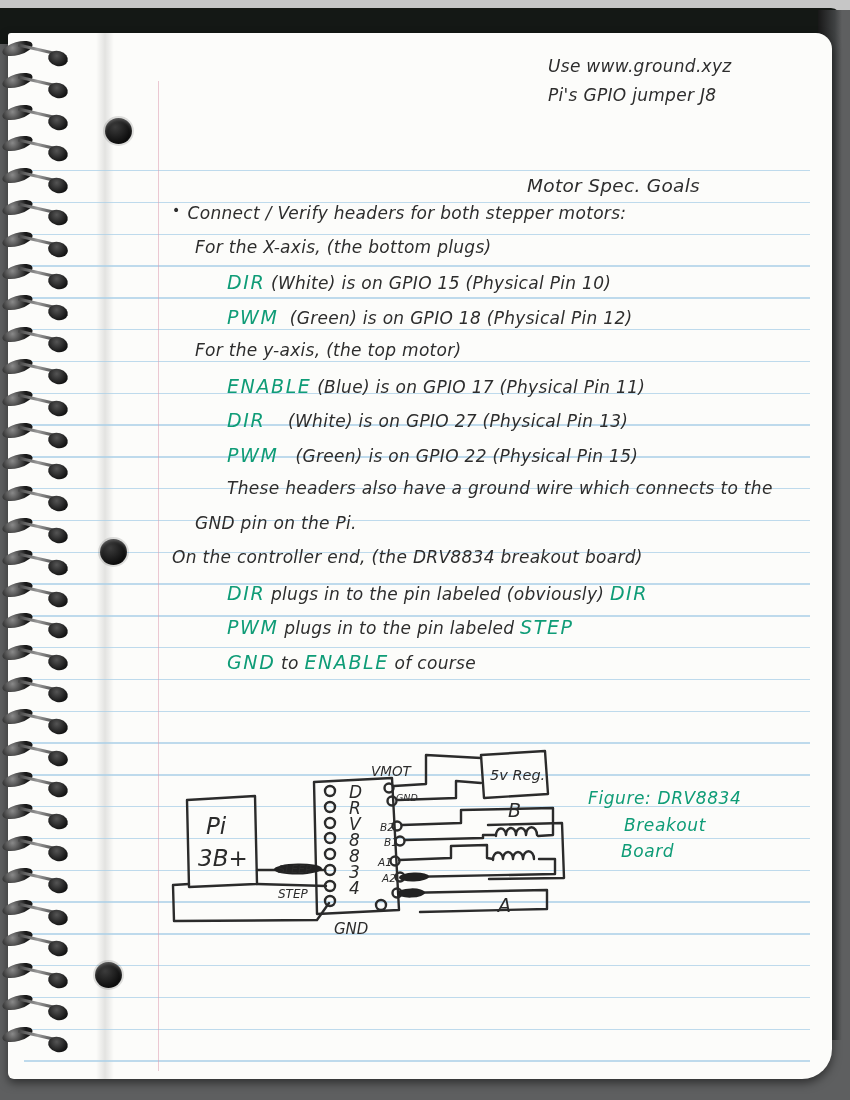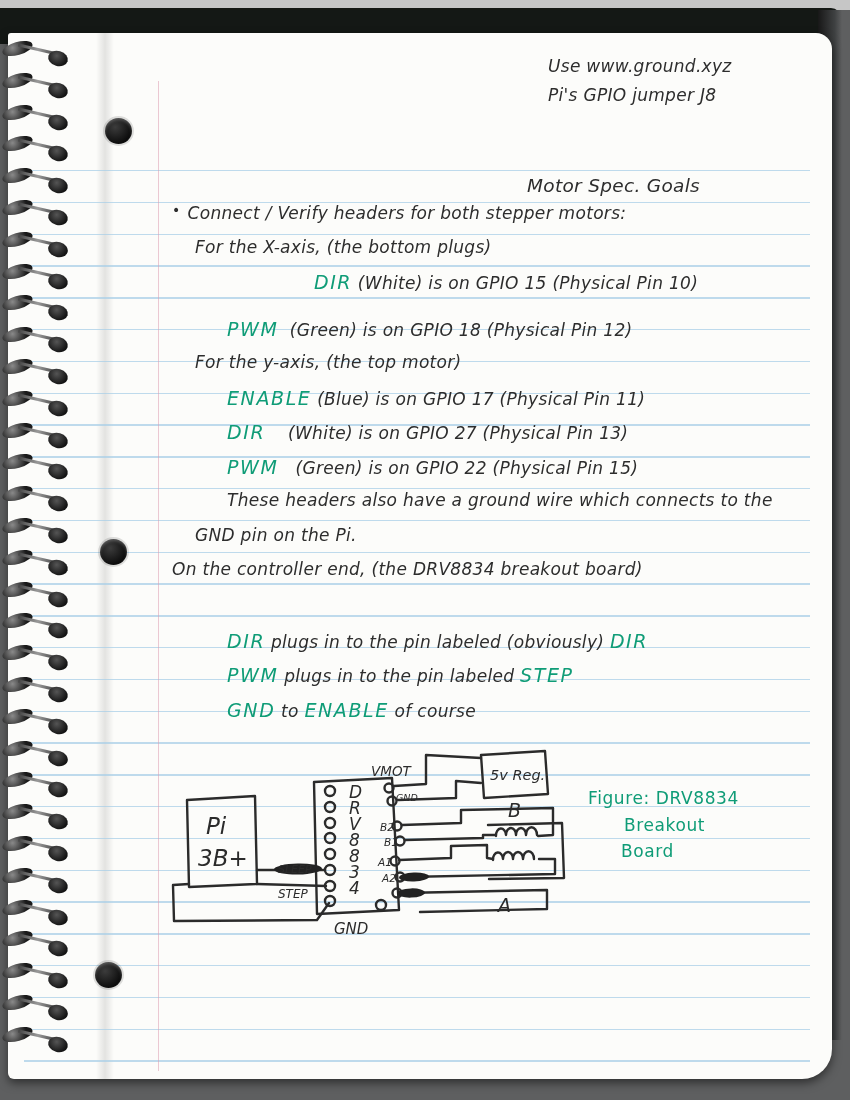--- a/index.html
+++ b/index.html
@@ -37,21 +37,21 @@
 
   
   .hw{font-style:italic;color:var(--ink);letter-spacing:.3px;}
   .corner-note{left:540px;top:19px;width:260px;font-size:17px;line-height:29px;}
   .page-title{left:519px;top:142px;font-size:18.5px;}
   .notes{left:157px;top:169px;width:620px;}
   .note-line{height:34.5px;font-size:17px;white-space:pre-wrap;}
   .note-line .bullet{margin-right:7px;font-size:14px;vertical-align:4px;}
   .kw{color:var(--green);font-size:19px;letter-spacing:1.6px;font-style:italic;font-weight:500;}
   .ol{text-decoration:overline;text-decoration-thickness:2px;}
-  .fig-caption div{position:absolute;color:var(--green);font-size:17px;letter-spacing:.6px;white-space:nowrap;}
+  .fig-caption div{position:absolute;color:var(--green);font-style:italic;font-size:17px;letter-spacing:.6px;white-space:nowrap;}
   .fig-caption div:nth-child(1){left:580px;top:755px;}
   .fig-caption div:nth-child(2){left:616px;top:782px;}
   .fig-caption div:nth-child(3){left:613px;top:808px;}
   .closing{left:180px;top:930px;width:600px;font-size:17.5px;line-height:37px;white-space:pre-wrap;}
   .closing div:nth-child(1){padding-left:28px;}
 
   
   svg text{font-family:"DejaVu Sans",sans-serif;font-style:italic;fill:#2b2b2b;stroke:none;}
 </style>
 </head>
@@ -101,30 +101,30 @@
   <div class="abs punch-hole" style="left:87px;top:929px;"></div>
 
   <div class="abs hw corner-note" id="corner-note">
       <div>Use www.ground.xyz</div>
       <div>Pi's GPIO jumper J8</div>
     </div>
   <div class="abs hw page-title">Motor Spec. Goals</div>
   <div class="abs notes" id="notes">
       <div class="note-line hw" style="padding-left: 7px;"><span class="bullet">•</span><span>Connect / Verify headers for both stepper motors:</span></div>
       <div class="note-line hw" style="padding-left: 30px;"><span>For the X-axis, (the bottom plugs)</span></div>
-      <div class="note-line hw" style="padding-left: 62px; text-align: center;"><span class="kw">DIR</span><span> (White) is on GPIO 15 (Physical Pin 10)</span></div>
-      <div class="note-line hw" style="padding-left: 62px; margin-top: 12px;"><span class="kw">PWM</span><span>  (Green) is on GPIO 18 (Physical Pin 12)</span></div>
+      <div class="note-line hw" style="padding-left: 62px;"><span class="kw">DIR</span><span> (White) is on GPIO 15 (Physical Pin 10)</span></div>
+      <div class="note-line hw" style="padding-left: 62px;"><span class="kw">PWM</span><span>  (Green) is on GPIO 18 (Physical Pin 12)</span></div>
       <div class="note-line hw" style="padding-left: 30px;"><span>For the y-axis, (the top motor)</span></div>
       <div class="note-line hw" style="padding-left: 62px;"><span class="kw">ENABLE</span><span> (Blue) is on GPIO 17 (Physical Pin 11)</span></div>
       <div class="note-line hw" style="padding-left: 62px;"><span class="kw">DIR</span><span>    (White) is on GPIO 27 (Physical Pin 13)</span></div>
       <div class="note-line hw" style="padding-left: 62px;"><span class="kw">PWM</span><span>   (Green) is on GPIO 22 (Physical Pin 15)</span></div>
       <div class="note-line hw" style="padding-left: 62px;"><span>These headers also have a ground wire which connects to the</span></div>
       <div class="note-line hw" style="padding-left: 30px;"><span>GND pin on the Pi.</span></div>
       <div class="note-line hw" style="padding-left: 7px;"><span>On the controller end, (the DRV8834 breakout board)</span></div>
-      <div class="note-line hw" style="padding-left: 62px; margin-top: 36px;"><span class="kw">DIR</span><span> plugs in to the pin labeled (obviously) </span><span class="kw">DIR</span></div>
+      <div class="note-line hw" style="padding-left: 62px;"><span class="kw">DIR</span><span> plugs in to the pin labeled (obviously) </span><span class="kw">DIR</span></div>
       <div class="note-line hw" style="padding-left: 62px;"><span class="kw">PWM</span><span> plugs in to the pin labeled </span><span class="kw">STEP</span></div>
       <div class="note-line hw" style="padding-left: 62px;"><span class="kw">GND</span><span> to </span><span class="kw">ENABLE</span><span> of course</span></div>
     </div>
 
   <svg class="abs" style="left:150px;top:705px;" width="665" height="222" viewBox="0 0 665 222">
     <g stroke="#2b2b2b" stroke-width="2.4" fill="none" stroke-linecap="round" stroke-linejoin="round">
       <path d="M29,62 L97,58 L99,146 L31,149 Z"></path>
       <path d="M31,146 L15,147 L16,183 L159,182 L171,165"></path>
       <path d="M99,132 L167,132"></path>
       <path d="M99,146 L168,148"></path>

